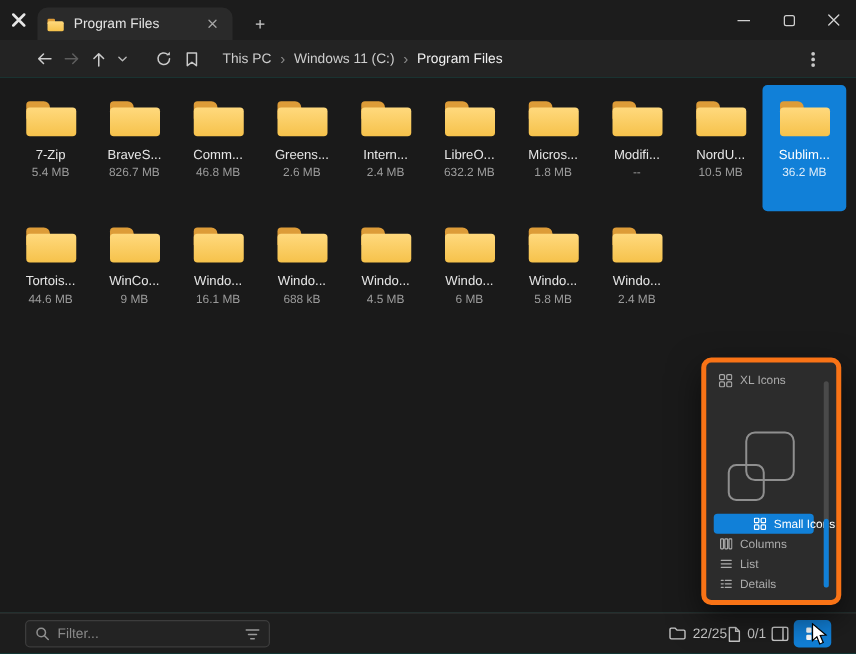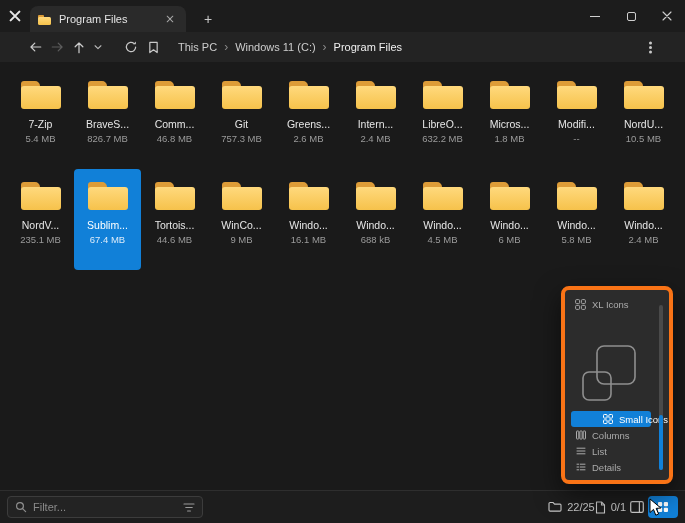--- a/index.html
+++ b/index.html
@@ -59,21 +59,21 @@
   .popup-menu { position:absolute; left:6px; right:18px; bottom:5px; }
   .menu-row { height:16px; display:flex; align-items:center; gap:6px; padding:0 5px; border-radius:3px;
               color:#ababab; font-size:9.5px; white-space:nowrap; }
   .menu-row svg { flex:0 0 auto; }
   .menu-row.selected { background:var(--accent); color:#ffffff;padding-left:32px; }
   .popup-slider { position:absolute; right:6px; top:15px; bottom:10px; width:4px; background:#4a4a4a; border-radius:2px; }
   .slider-fill { position:absolute; bottom:0; left:0; width:4px; height:55px; background:var(--accent); border-radius:2px; }
 
   
   .statusbar { position:absolute; left:0; right:0; bottom:0; height:33px; background:#1d1d1d; border-top:1px solid #2e2e2e;
-               display:flex; align-items:center; padding:0 7px; }
+               display:flex; align-items:center; padding:0 20px; }
   .filter-box { width:196px; height:22px; background:#232323; border:1px solid #3c3c3c; border-radius:4px;
                 display:flex; align-items:center; gap:6px; padding:0 7px; }
   .filter-box input { flex:1; min-width:0; background:transparent; border:none; outline:none;
                       color:#cccccc; font-size:11px; font-family:inherit; }
   .filter-box input::placeholder { color:#8a8a8a; }
   .status-right { margin-left:auto; display:flex; align-items:center; }
   .count-group { display:flex; align-items:center; gap:5px; color:#c8c8c8; font-size:11px; }
   .icon-btn { display:flex; align-items:center; justify-content:center; width:22px; height:22px; border-radius:4px; }
   .layout-btn { width:30px; height:22px; border-radius:4px; background:var(--accent);
                 display:flex; align-items:center; justify-content:center; }
@@ -180,25 +180,20 @@
       <div class="file-name">BraveS...</div>
       <div class="file-size">826.7 MB</div>
     </div>
         <div class="file-item">
       <div class="folder-icon"></div>
       <div class="file-name">Comm...</div>
       <div class="file-size">46.8 MB</div>
     </div>
         <div class="file-item">
       <div class="folder-icon"></div>
-      <div class="file-name">Git</div>
-      <div class="file-size">757.3 MB</div>
-    </div>
-        <div class="file-item">
-      <div class="folder-icon"></div>
       <div class="file-name">Greens...</div>
       <div class="file-size">2.6 MB</div>
     </div>
         <div class="file-item">
       <div class="folder-icon"></div>
       <div class="file-name">Intern...</div>
       <div class="file-size">2.4 MB</div>
     </div>
         <div class="file-item">
       <div class="folder-icon"></div>
@@ -213,29 +208,24 @@
         <div class="file-item">
       <div class="folder-icon"></div>
       <div class="file-name">Modifi...</div>
       <div class="file-size">--</div>
     </div>
         <div class="file-item">
       <div class="folder-icon"></div>
       <div class="file-name">NordU...</div>
       <div class="file-size">10.5 MB</div>
     </div>
-        <div class="file-item">
-      <div class="folder-icon"></div>
-      <div class="file-name">NordV...</div>
-      <div class="file-size">235.1 MB</div>
-    </div>
         <div class="file-item selected">
       <div class="folder-icon"></div>
       <div class="file-name">Sublim...</div>
-      <div class="file-size">67.4 MB</div>
+      <div class="file-size">36.2 MB</div>
     </div>
         <div class="file-item">
       <div class="folder-icon"></div>
       <div class="file-name">Tortois...</div>
       <div class="file-size">44.6 MB</div>
     </div>
         <div class="file-item">
       <div class="folder-icon"></div>
       <div class="file-name">WinCo...</div>
       <div class="file-size">9 MB</div>

